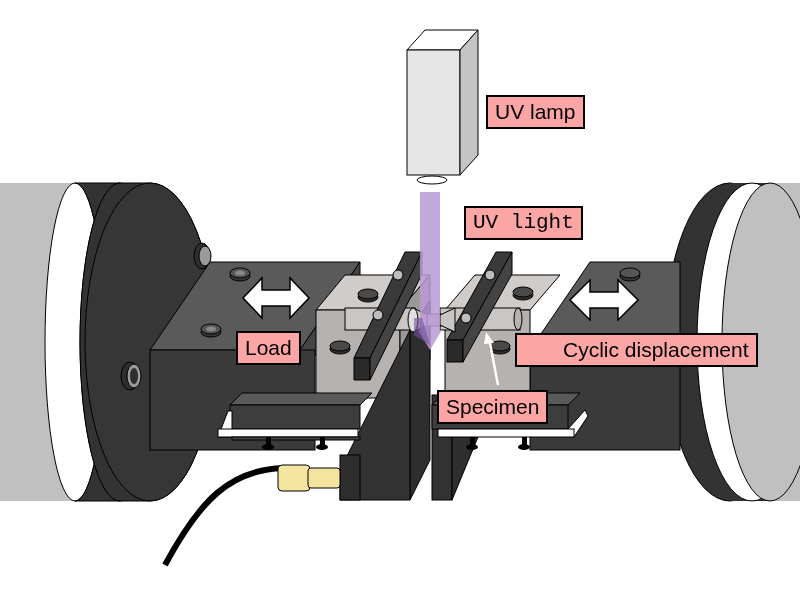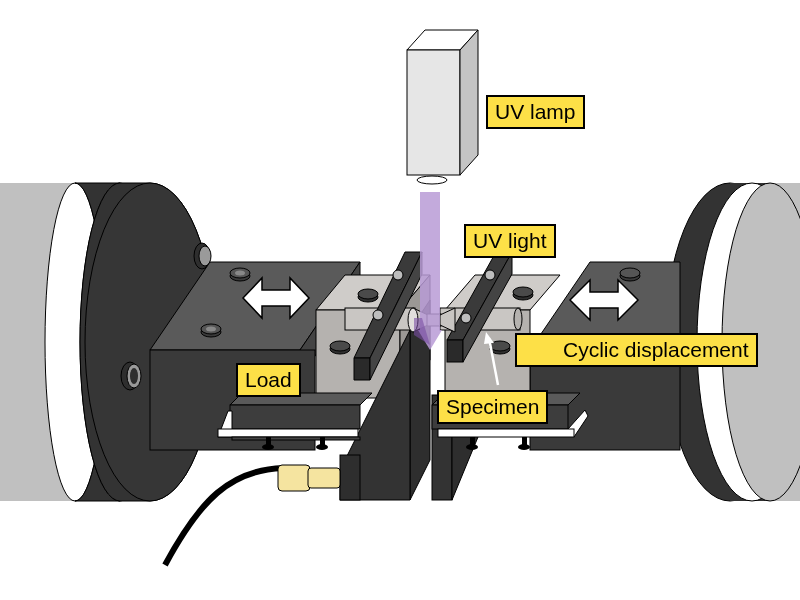--- a/index.html
+++ b/index.html
@@ -1,19 +1,19 @@
 <!DOCTYPE html>
 <html><head>
 <meta charset="utf-8">
 <style>
   html, body { margin: 0; padding: 0; background: #ffffff; }
   body { width: 800px; height: 600px; overflow: hidden; position: relative; font-family: "Liberation Sans", sans-serif; }
   #stage { position: absolute; left: 0; top: 0; width: 800px; height: 600px; }
   .label {
-    position: absolute; background: #fde047; border: 2px solid #000000;
+    position: absolute; background: #fca5a5; border: 2px solid #000000;
     font-family: "Liberation Sans", sans-serif; font-size: 21px; color: #000000;
     padding: 2px 7px; line-height: 26px; white-space: nowrap; box-sizing: border-box;
   }
 </style>
 </head>
 <body>
 
 <svg id="stage" viewBox="0 0 800 600" xmlns="http://www.w3.org/2000/svg">
 
   <g>
@@ -158,16 +158,16 @@
   <g>
     <polygon points="570,300 590,280 590,292 618,292 618,280 638,300 618,320 618,308 590,308 590,320" fill="#ffffff" stroke="#000" stroke-width="1.5"></polygon>
   </g>
   <g>
     <line x1="498" y1="385" x2="489" y2="338" stroke="#ffffff" stroke-width="2.5"></line>
     <polygon points="486,332 494,343 484,344" fill="#ffffff"></polygon>
   </g>
 </svg>
 
 <div class="label" style="left:486px; top:95px;">UV lamp</div>
-<div class="label" style="left:464px; top:224px;">UV light</div>
-<div class="label" style="left:236px; top:331px;margin-top:32px;">Load</div>
+<div class="label" style="left:464px; top:206px;font-family:Liberation Mono, monospace;">UV light</div>
+<div class="label" style="left:236px; top:331px;">Load</div>
 <div class="label" style="left:515px; top:333px;padding-left:46px;">Cyclic displacement</div>
 <div class="label" style="left:437px; top:390px;">Specimen</div>
 
 </body></html>

